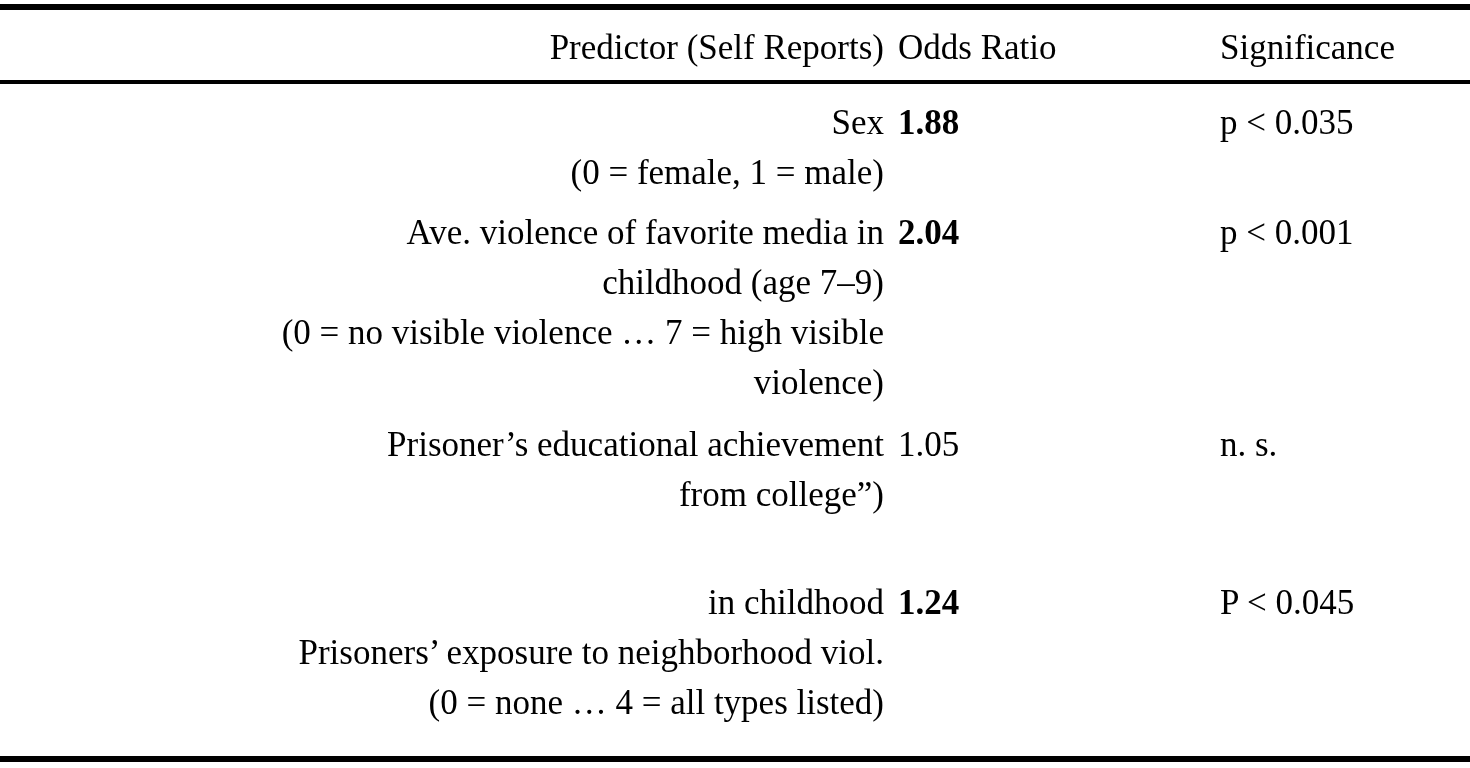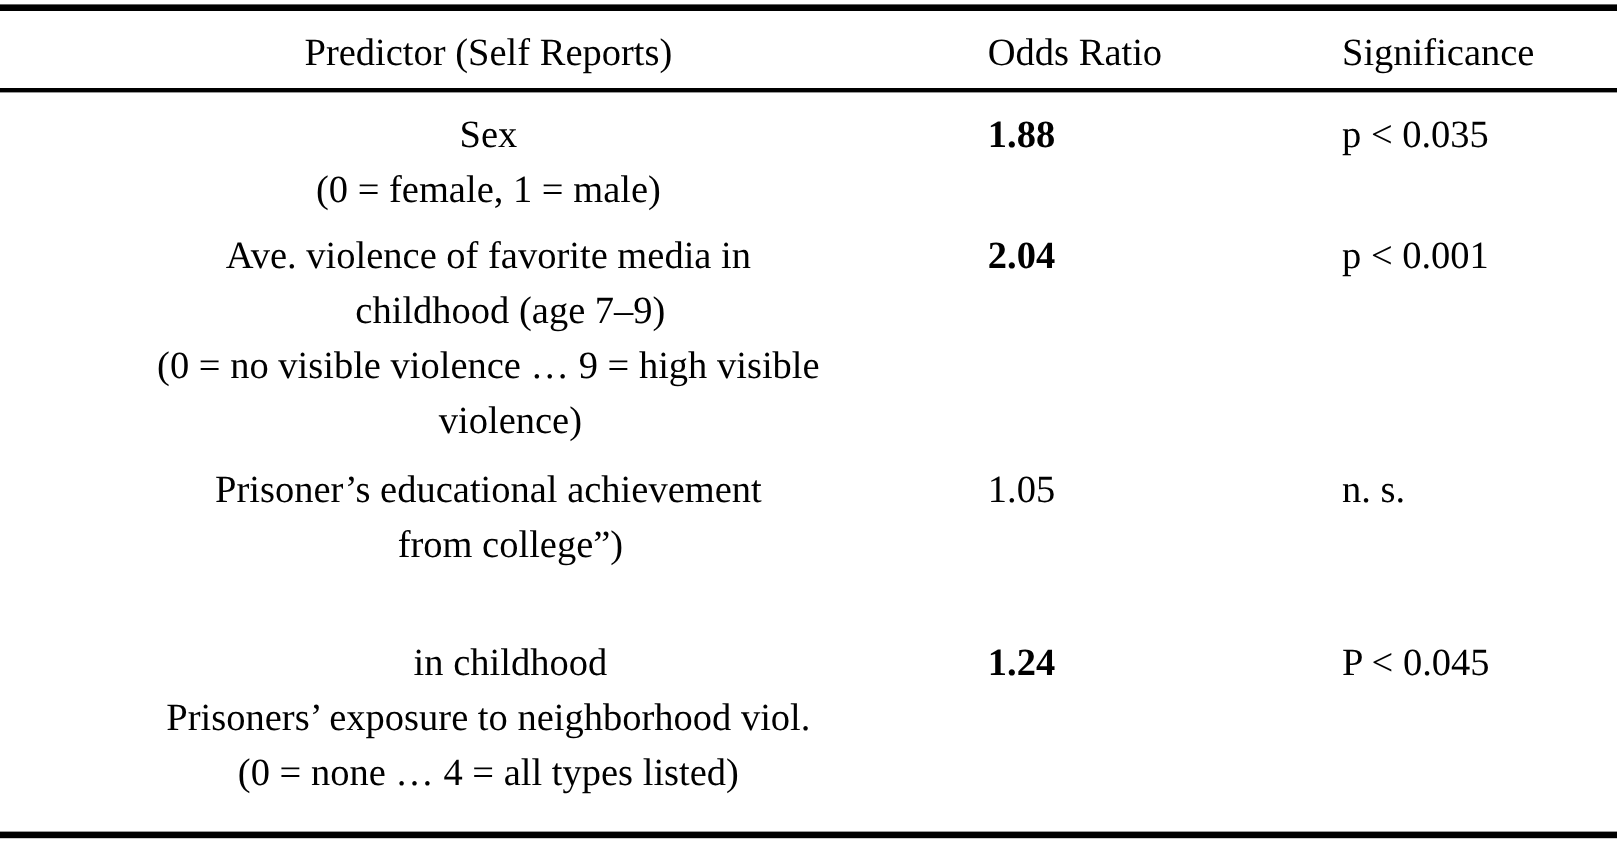--- a/index.html
+++ b/index.html
@@ -38,21 +38,21 @@
     position: absolute;
     left: 0;
     width: 1470px;
     display: block;
   }
 
   .cell-predictor {
     position: absolute;
     left: 4px;
     width: 880px;
-    text-align: center;
+    text-align: right;
   }
   .cell-odds {
     position: absolute;
     left: 898px;
     width: 300px;
     text-align: left;
   }
   .cell-sig {
     position: absolute;
     left: 1220px;
@@ -107,21 +107,21 @@
       <span class="line">(0 = female, 1 = male)</span>
     </div>
     <div class="cell-odds bold">1.88</div>
     <div class="cell-sig">p &lt; 0.035</div>
   </div>
 
   <div class="row body-row" id="body-row-2">
     <div class="cell-predictor">
       <span class="line">Ave. violence of favorite media in</span>
       <span class="line indent">childhood (age 7–9)</span>
-      <span class="line">(0 = no visible violence … 9 = high visible</span>
+      <span class="line">(0 = no visible violence … 7 = high visible</span>
       <span class="line indent">violence)</span>
     </div>
     <div class="cell-odds bold">2.04</div>
     <div class="cell-sig">p &lt; 0.001</div>
   </div>
 
   <div class="row body-row" id="body-row-3">
     <div class="cell-predictor">
       <span class="line">Prisoner’s educational achievement</span>
       <span class="line indent">from college”)</span>

